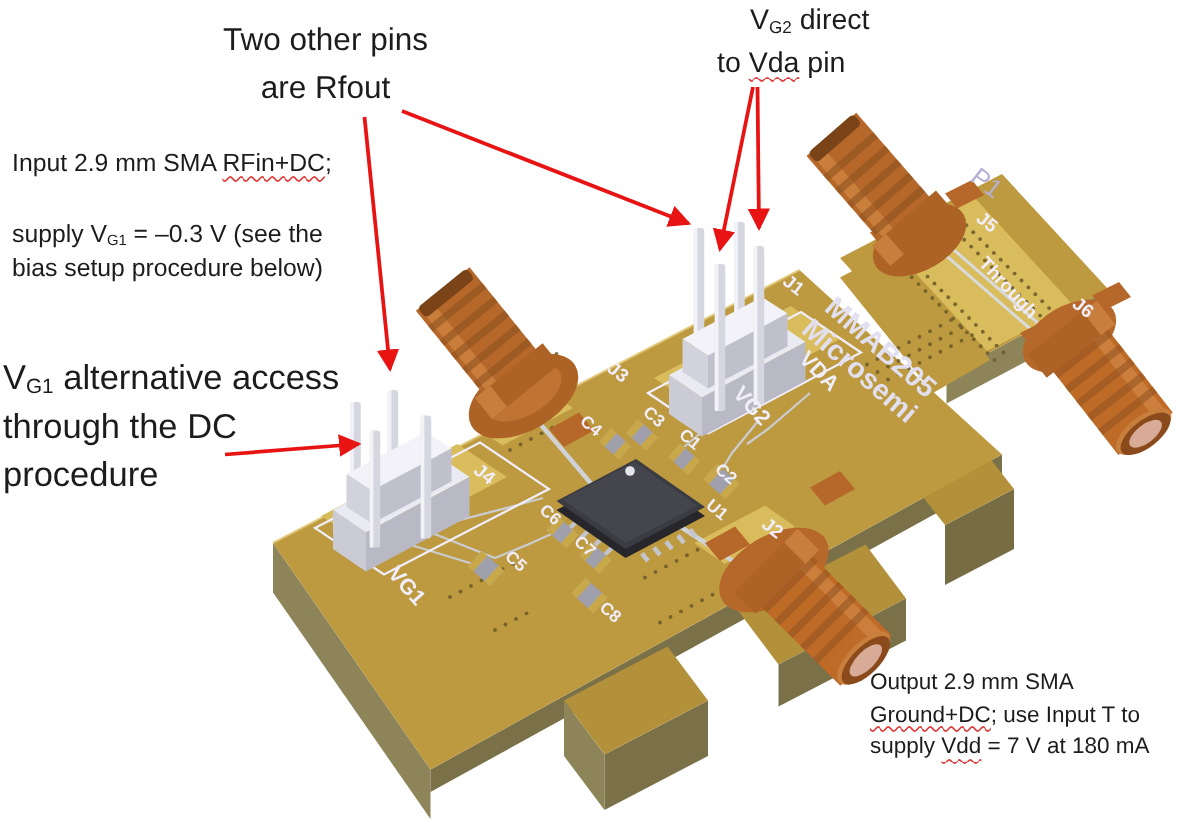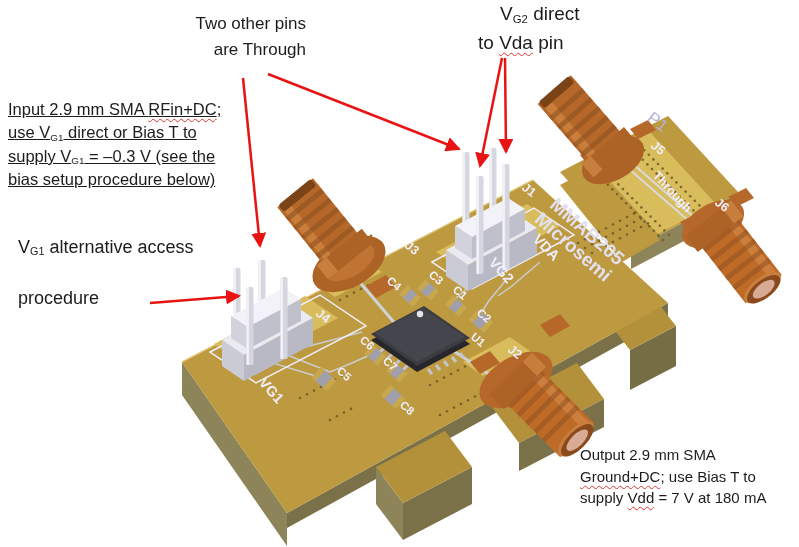--- a/index.html
+++ b/index.html
@@ -4,25 +4,25 @@
 <style>
   html,body{margin:0;padding:0;background:#ffffff;}
   .stage{position:relative;width:799px;height:547px;background:#fff;overflow:hidden;
          font-family:"Liberation Sans",sans-serif;color:#1c1c1c;}
   .stage svg{position:absolute;left:0;top:0;}
   .note{position:absolute;}
   .vs{font-size:0.6em;vertical-align:-0.22em;margin-top:15px;}
   .sp{text-decoration-line:underline;text-decoration-style:wavy;text-decoration-color:#e23434;
       text-decoration-thickness:1px;text-underline-offset:3px;}
   .board-text{font-family:"Liberation Sans",sans-serif;font-weight:bold;fill:#f1eefb;}
-  #ground-note{left:128px;top:11px;width:178px;text-align:right;font-size:17px;line-height:1.5;}
+  #ground-note{left:128px;top:11px;width:178px;text-align:center;font-size:21px;line-height:1.5;}
   #vg2-note{left:478px;top:0px;font-size:19px;line-height:1.5;}
   #vg2-note .ind{padding-left:22px;}
-  #input-note{left:8px;top:98px;font-size:16.5px;line-height:1.42;text-decoration:underline;}
-  #vg1-note{left:18px;top:235px;font-size:18px;line-height:1.42;}
+  #input-note{left:8px;top:98px;font-size:16.5px;line-height:1.42;}
+  #vg1-note{left:2px;top:235px;font-size:23px;line-height:1.42;}
   #output-note{left:580px;top:444px;font-size:15px;line-height:1.44;}
 </style>
 </head>
 <body>
 
 <div class="stage">
 
 <svg width="799" height="547" viewBox="0 0 799 547">
   <defs>
     <marker id="ah" markerWidth="6" markerHeight="6" refX="5.2" refY="3" orient="auto" markerUnits="strokeWidth">
@@ -408,40 +408,40 @@
     <path d="M268,74 L459,149" marker-end="url(#ah)"></path>
     <path d="M243,78 L260,246" marker-end="url(#ah)"></path>
     <path d="M502,58 L480,166" marker-end="url(#ah)"></path>
     <path d="M505,58 L506,152" marker-end="url(#ah)"></path>
     <path d="M150,303 L239,296" marker-end="url(#ah)"></path>
   </g>
 </svg>
 
   <div class="note" id="ground-note">
     <span>Two other pins</span><br>
-    <span>are Through</span>
+    <span>are Rfout</span>
   </div>
 
   <div class="note" id="vg2-note">
     <span class="ind"><span>V</span><span class="vs">G2</span><span> direct</span></span><br>
     <span><span>to </span><span class="sp">Vda</span><span> pin</span></span>
   </div>
 
   <div class="note" id="input-note">
     <span><span>Input 2.9 mm SMA </span><span class="sp">RFin+DC</span><span>;</span></span><br>
-    <span><span>use V</span><span class="vs">G1</span><span> direct or Bias T to</span></span><br>
+    <br>
     <span><span>supply V</span><span class="vs">G1</span><span> = –0.3 V (see the</span></span><br>
     <span>bias setup procedure below)</span>
   </div>
 
   <div class="note" id="vg1-note">
     <span><span>V</span><span class="vs">G1</span><span> alternative access</span></span><br>
-    <br>
+    <span>through the DC</span><br>
     <span>procedure</span>
   </div>
 
   <div class="note" id="output-note">
     <span>Output 2.9 mm SMA</span><br>
-    <span><span class="sp">Ground+DC</span><span>;  use Bias T to</span></span><br>
+    <span><span class="sp">Ground+DC</span><span>;  use Input T to</span></span><br>
     <span><span>supply </span><span class="sp">Vdd</span><span> = 7 V at 180 mA</span></span><br>
   </div>
 
 </div>
 
 </body></html>

